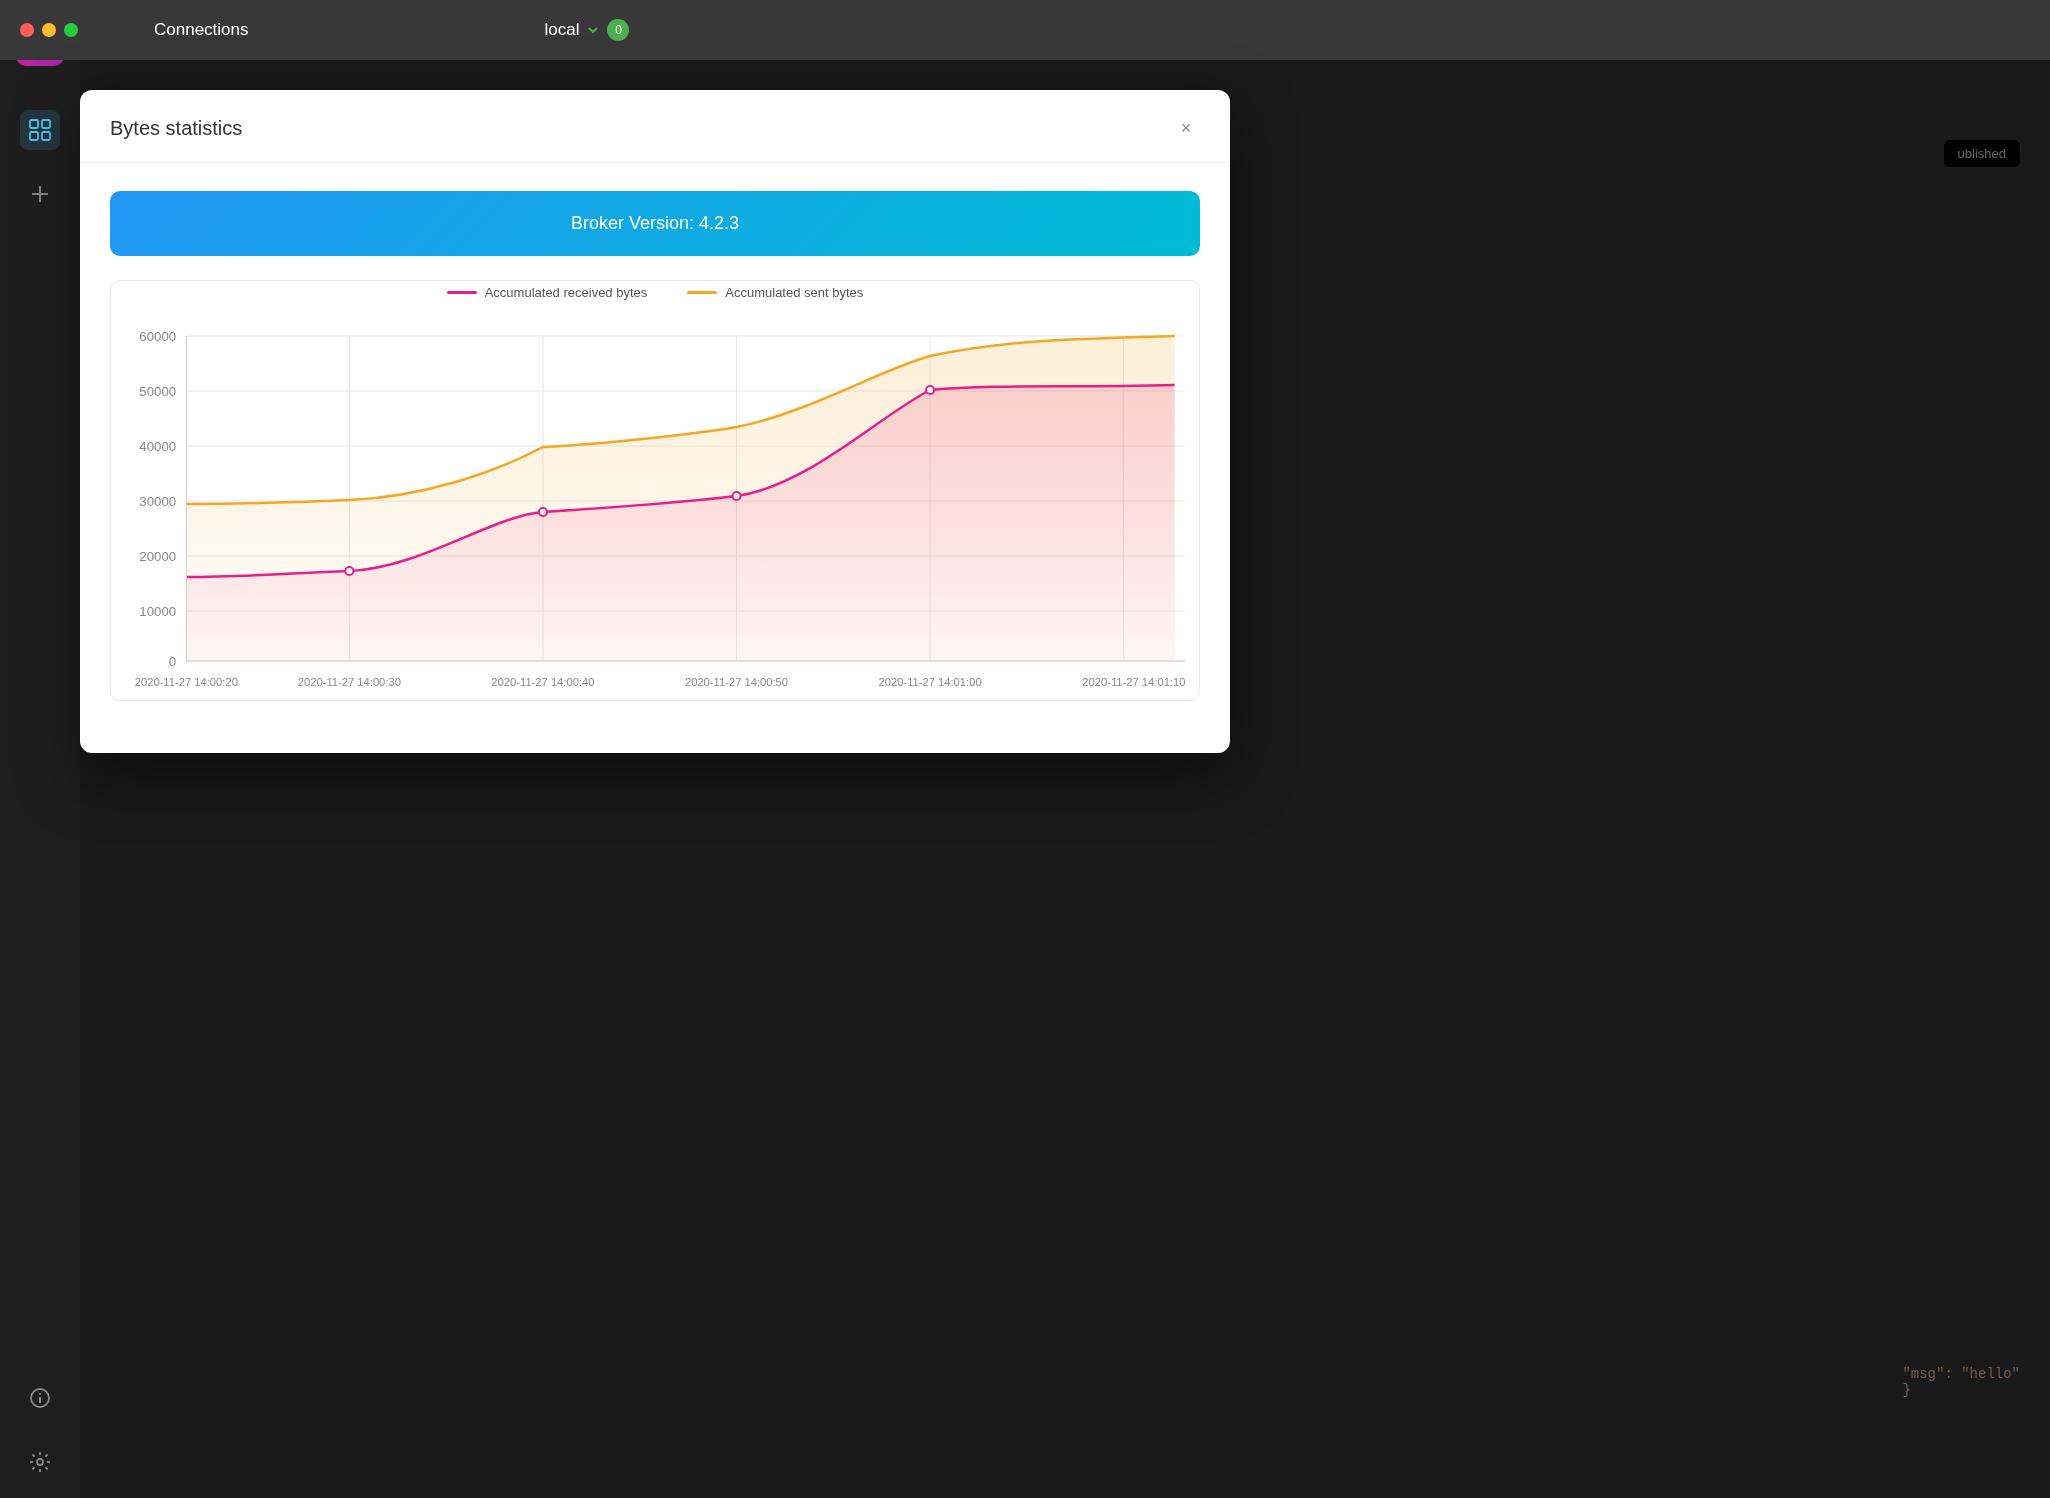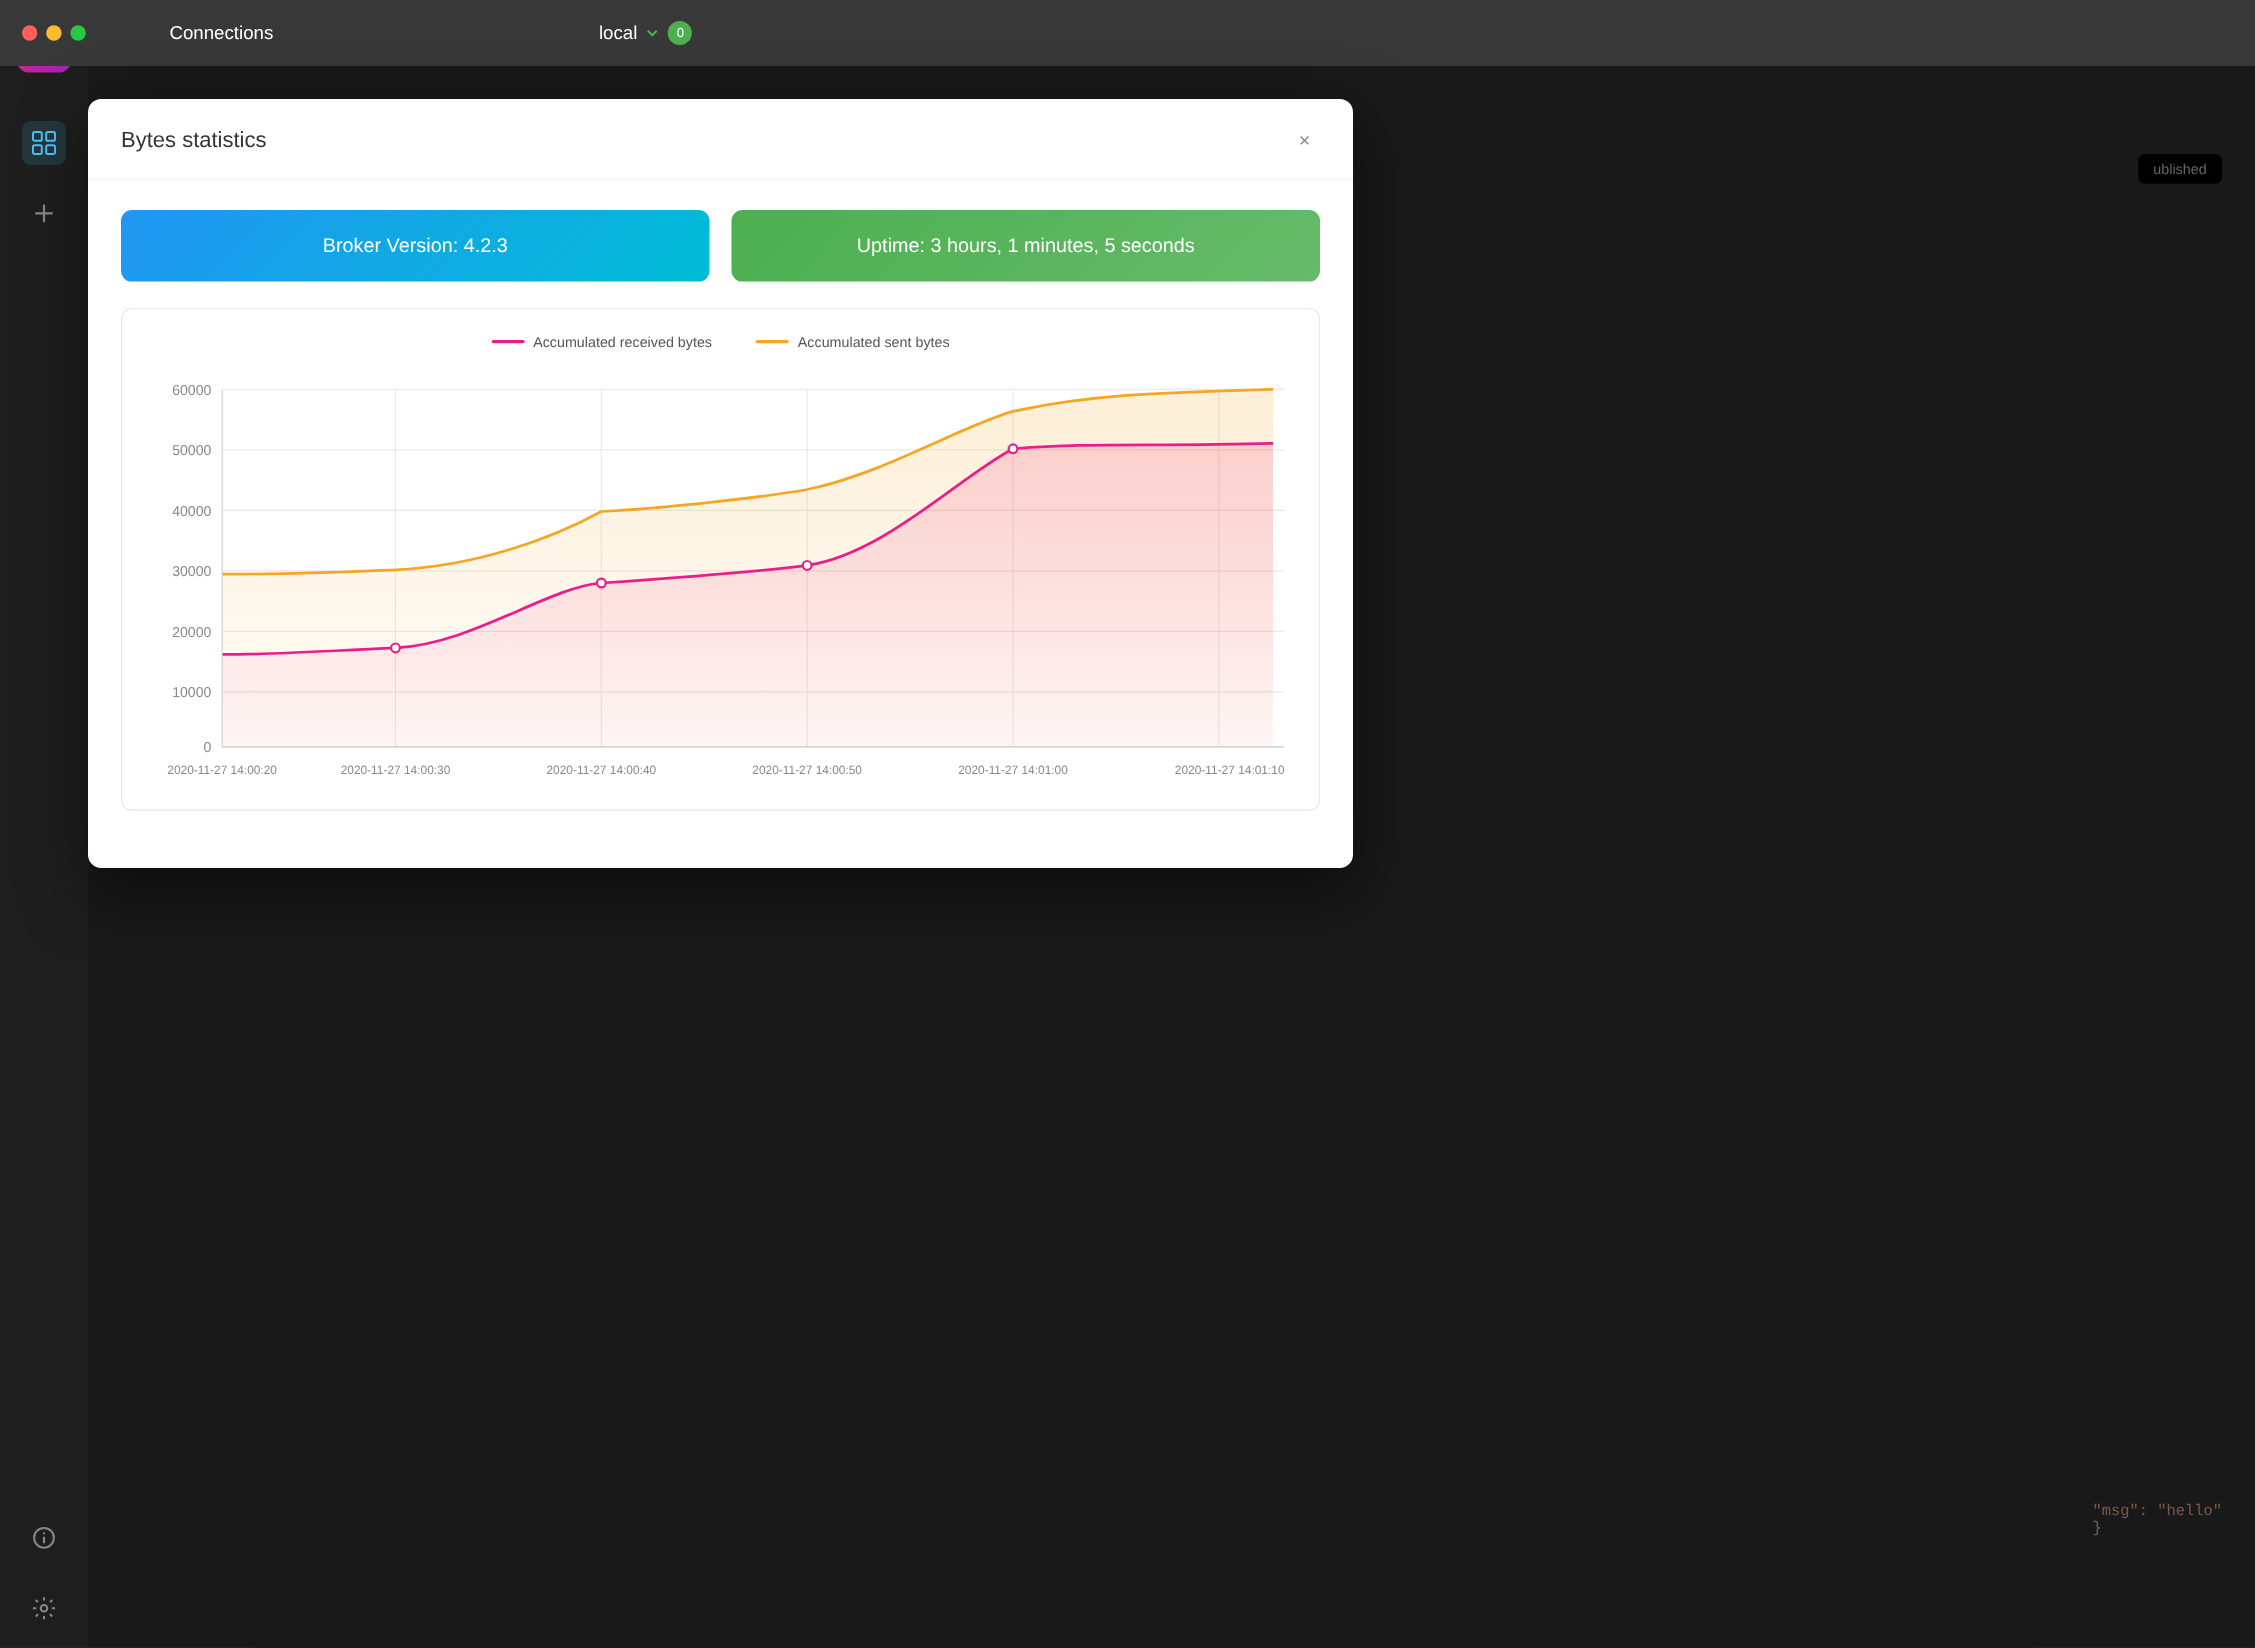--- a/index.html
+++ b/index.html
@@ -206,21 +206,21 @@
 
     .card-green {
       background: linear-gradient(135deg, #4caf50, #66bb6a);
     }
 
     
     .chart-container {
       background: #fff;
       border: 1px solid #e8e8e8;
       border-radius: 10px;
-      padding: 22px;
+      padding: 4px;
       margin-bottom: 24px;
     }
 
     .chart-legend {
       display: flex;
       justify-content: center;
       gap: 40px;
       margin-bottom: 16px;
     }
 
@@ -372,23 +372,20 @@
       <div class="modal-header">
         <span class="modal-title">Bytes statistics</span>
         <div class="modal-close">×</div>
       </div>
 
       <div class="modal-body">
 
         <div class="info-cards">
           <div class="info-card card-blue">
             <span>Broker Version: 4.2.3</span>
-          </div>
-          <div class="info-card card-green">
-            <span>Uptime: 3 hours, 1 minutes, 5 seconds</span>
           </div>
         </div>
 
         <div class="chart-container">
 
           <div class="chart-legend">
             <div class="legend-item">
               <div class="legend-line legend-pink"></div>
               <span>Accumulated received bytes</span>
             </div>

